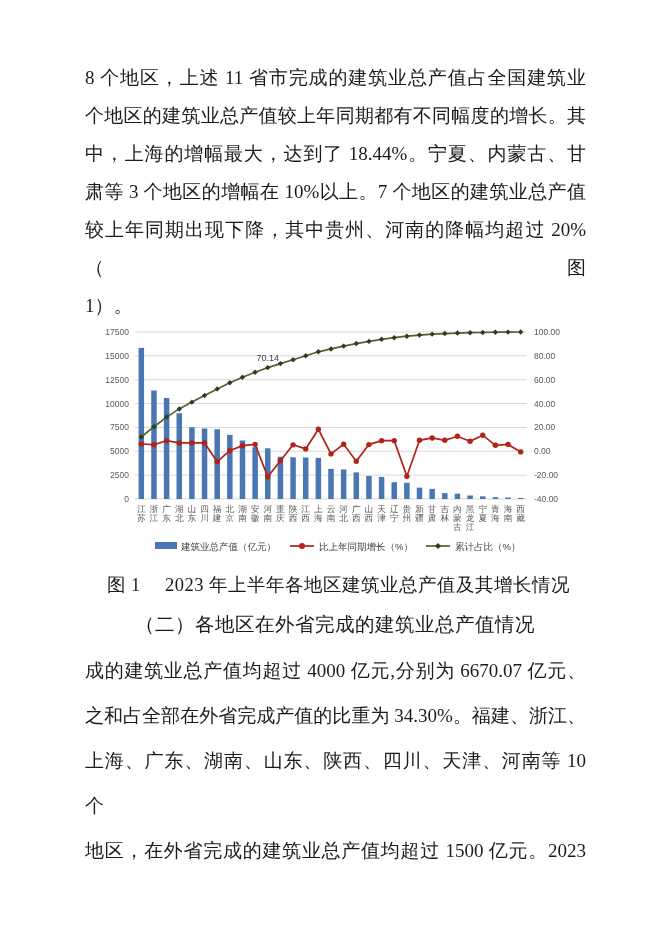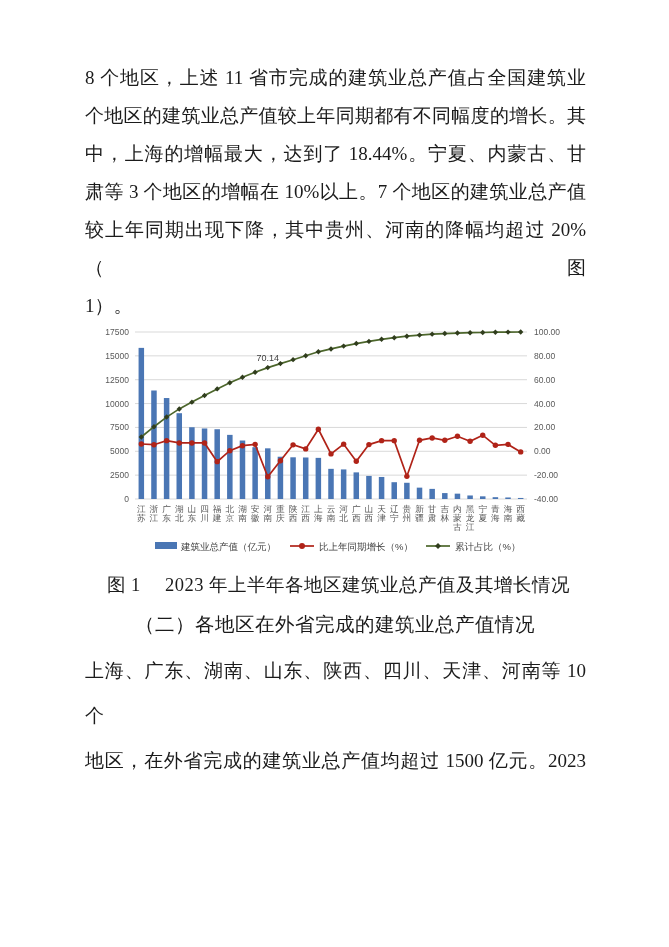--- a/index.html
+++ b/index.html
@@ -201,17 +201,19 @@
         <path d="M342 222 L345 219 L348 222 L345 225 Z" fill="#303d1d"></path>
         <text x="362" y="225.5" font-size="9.5" fill="#3d3d3d">累计占比（%）</text>
       </svg>
   </figure>
 
   <div class="caption">图 1　 2023 年上半年各地区建筑业总产值及其增长情况</div>
 
   <div class="heading2">（二）各地区在外省完成的建筑业总产值情况</div>
 
   <div class="para para2">
+    <div class="jline">成的建筑业总产值均超过 4000 亿元,分别为 6670.07 亿元、</div>
+    <div class="jline">之和占全部在外省完成产值的比重为 34.30%。福建、浙江、</div>
     <div class="jline">上海、广东、湖南、山东、陕西、四川、天津、河南等 10 个</div>
     <div class="jline">地区，在外省完成的建筑业总产值均超过 1500 亿元。2023</div>
   </div>
 
 </div>
 
 </body></html>

